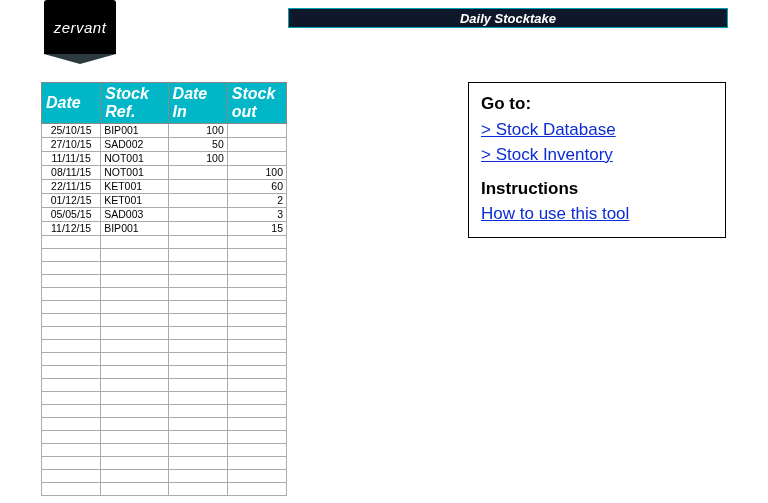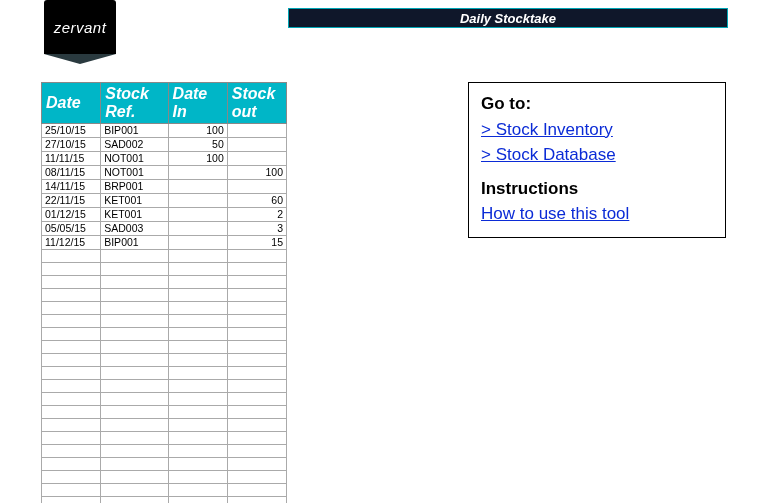--- a/index.html
+++ b/index.html
@@ -87,21 +87,21 @@
   .stock-table td {
     border: 1px solid #aaa;
     padding: 0 3px;
     height: 13px;
     font-size: 10.5px;
     line-height: 13px;
     background: #fff;
     overflow: hidden;
     white-space: nowrap;
   }
-  .stock-table td.date { width: 58px; text-align: left; }
+  .stock-table td.date { width: 58px; text-align: center; }
   .stock-table td.ref  { width: 66px; text-align: left; }
   .stock-table td.sin  { width: 58px; text-align: right; }
   .stock-table td.sout { width: 58px; text-align: right; }
   .info-box {
     position: absolute;
     left: 468px;
     top: 82px;
     width: 258px;
     border: 1px solid #000;
     padding: 8px 10px 10px 12px;
@@ -158,26 +158,20 @@
           <td class="sin">100</td>
           <td class="sout"></td>
         </tr>
         <tr>
           <td class="date">08/11/15</td>
           <td class="ref">NOT001</td>
           <td class="sin"></td>
           <td class="sout">100</td>
         </tr>
         <tr>
-          <td class="date">14/11/15</td>
-          <td class="ref">BRP001</td>
-          <td class="sin"></td>
-          <td class="sout"></td>
-        </tr>
-        <tr>
           <td class="date">22/11/15</td>
           <td class="ref">KET001</td>
           <td class="sin"></td>
           <td class="sout">60</td>
         </tr>
         <tr>
           <td class="date">01/12/15</td>
           <td class="ref">KET001</td>
           <td class="sin"></td>
           <td class="sout">2</td>
@@ -312,20 +306,20 @@
           <td class="date"></td>
           <td class="ref"></td>
           <td class="sin"></td>
           <td class="sout"></td>
         </tr>
       </tbody>
   </table>
 
   <div class="info-box">
     <div class="heading">Go to:</div>
+    <div><a>&gt; Stock Database</a></div>
     <div><a>&gt; Stock Inventory</a></div>
-    <div><a>&gt; Stock Database</a></div>
     <div class="sp"></div>
     <div class="heading">Instructions</div>
     <div><a>How to use this tool</a></div>
   </div>
 
 </div>
 
 </body></html>

